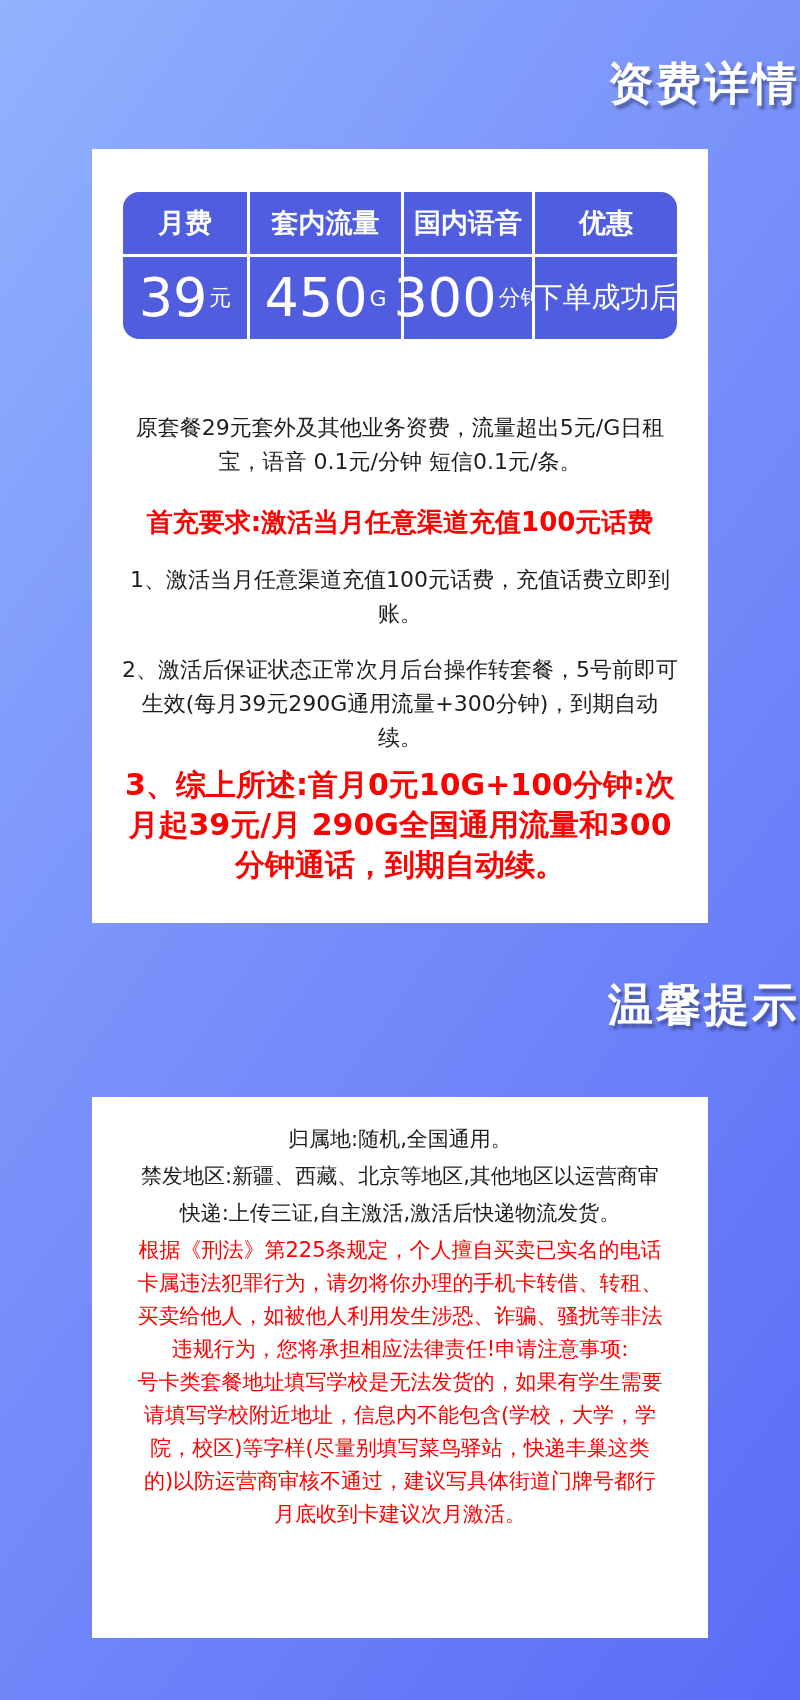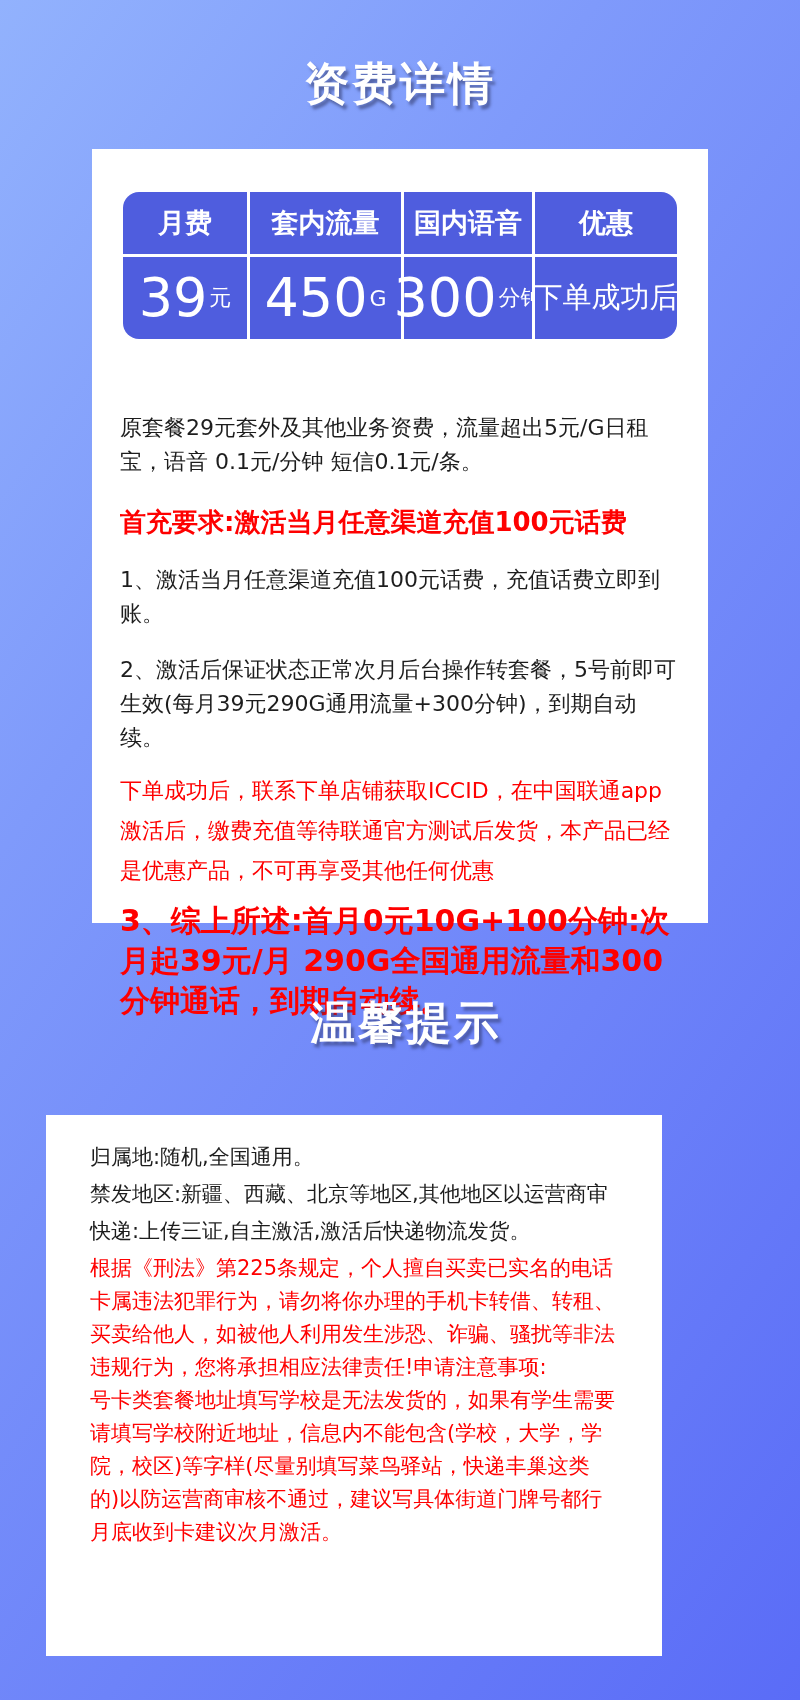--- a/index.html
+++ b/index.html
@@ -5,45 +5,45 @@
   html,body{margin:0;padding:0;}
   .page{
     position:relative;
     width:800px;height:1700px;
     background:linear-gradient(125deg,#92b2fd 0%,#7f9afb 30%,#6d83f9 65%,#5a6cf7 100%);
     font-family:"DejaVu Sans",sans-serif;
     overflow:hidden;
   }
   .section-title{
     margin:0;
-    text-align:center;
+    text-align:right;
     font-size:45px;
     font-weight:700;
     letter-spacing:3px;
     color:#ffffff;
     text-shadow:3px 4px 3px rgba(45,52,100,0.55);
   }
   .section-title.first{padding-top:54px;}
-  .section-title.second{padding-top:70px;margin-left:12px;}
+  .section-title.second{padding-top:52px;margin-left:12px;}
   .card{
     width:616px;
     margin:0 auto;
     background:#ffffff;
     box-sizing:border-box;
+    text-align:center;
   }
   .card.tariff{
     margin-top:35px;
     height:774px;
     padding:43px 28px 0;
   }
   .card.tips{
     margin-top:62px;
     height:541px;
     padding:26px 44px 0;
-    margin-left:46px;
   }
   
   .plan-table{
     width:554px;
     margin:0 auto;
     display:grid;
     grid-template-columns:124px 151px 128px 142px;
     grid-template-rows:62px 82px;
     gap:3px;
     background:#ffffff;
@@ -115,21 +115,20 @@
       <div class="plan-cell">
         <span class="medium">下单成功后</span>
       </div>
     </div>
 
     <div class="card-text">
       <p class="p-black">原套餐29元套外及其他业务资费，流量超出5元/G日租宝，语音 0.1元/分钟 短信0.1元/条。</p>
       <p class="p-red p-bold tariff-p2">首充要求:激活当月任意渠道充值100元话费</p>
       <p class="p-black tariff-p3">1、激活当月任意渠道充值100元话费，充值话费立即到账。</p>
       <p class="p-black tariff-p4">2、激活后保证状态正常次月后台操作转套餐，5号前即可生效(每月39元290G通用流量+300分钟)，到期自动续。</p>
-      <p class="p-red tariff-p5">下单成功后，联系下单店铺获取ICCID，在中国联通app激活后，缴费充值等待联通官方测试后发货，本产品已经是优惠产品，不可再享受其他任何优惠</p>
       <p class="p-red p-bold tariff-p6">3、综上所述:首月0元10G+100分钟:次月起39元/月 290G全国通用流量和300分钟通话，到期自动续。</p>
     </div>
 
   </section>
 
   <h1 class="section-title second">温馨提示</h1>
 
   <section class="card tips">
     <div class="card-text tips-text">
       <p class="p-black">归属地:随机,全国通用。</p>

